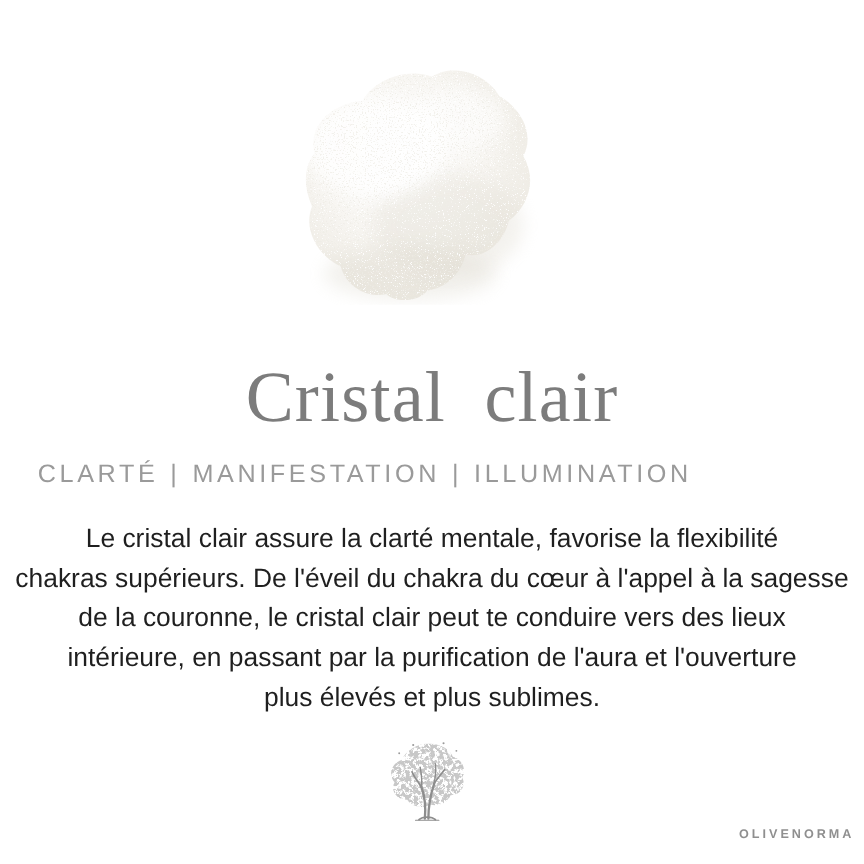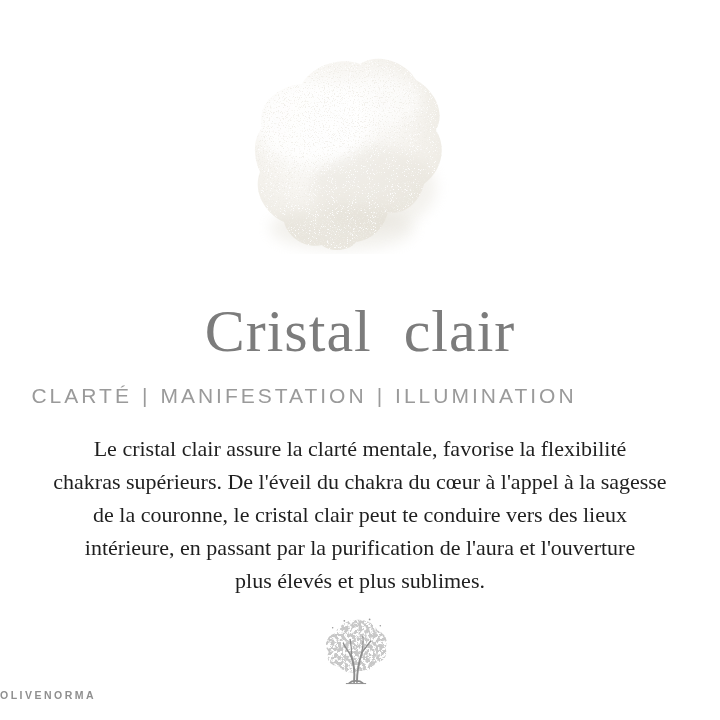--- a/index.html
+++ b/index.html
@@ -45,30 +45,30 @@
   }
   .subtitle .sep{
     padding:0 10px;
     color:var(--subtitle,#9a9a9a);
   }
   .description{
     position:absolute;
     left:0;top:432px;
     width:720px;
     text-align:center;
-    font-family:Liberation Serif, serif;
+    font-family:Liberation Sans, sans-serif;
     font-size:22px;
     line-height:33px;
     color:var(--body,#1f1f1f);
   }
   .logo{
     position:absolute;
     left:0;top:616px;
     width:712px;
-    text-align:left;
+    text-align:right;
   }
   .logo .tree{
     display:block;
     margin:0 auto;
     width:70px;height:70px;
   }
   .brand{
     margin-top:3px;
     font-size:10.5px;
     font-weight:700;

